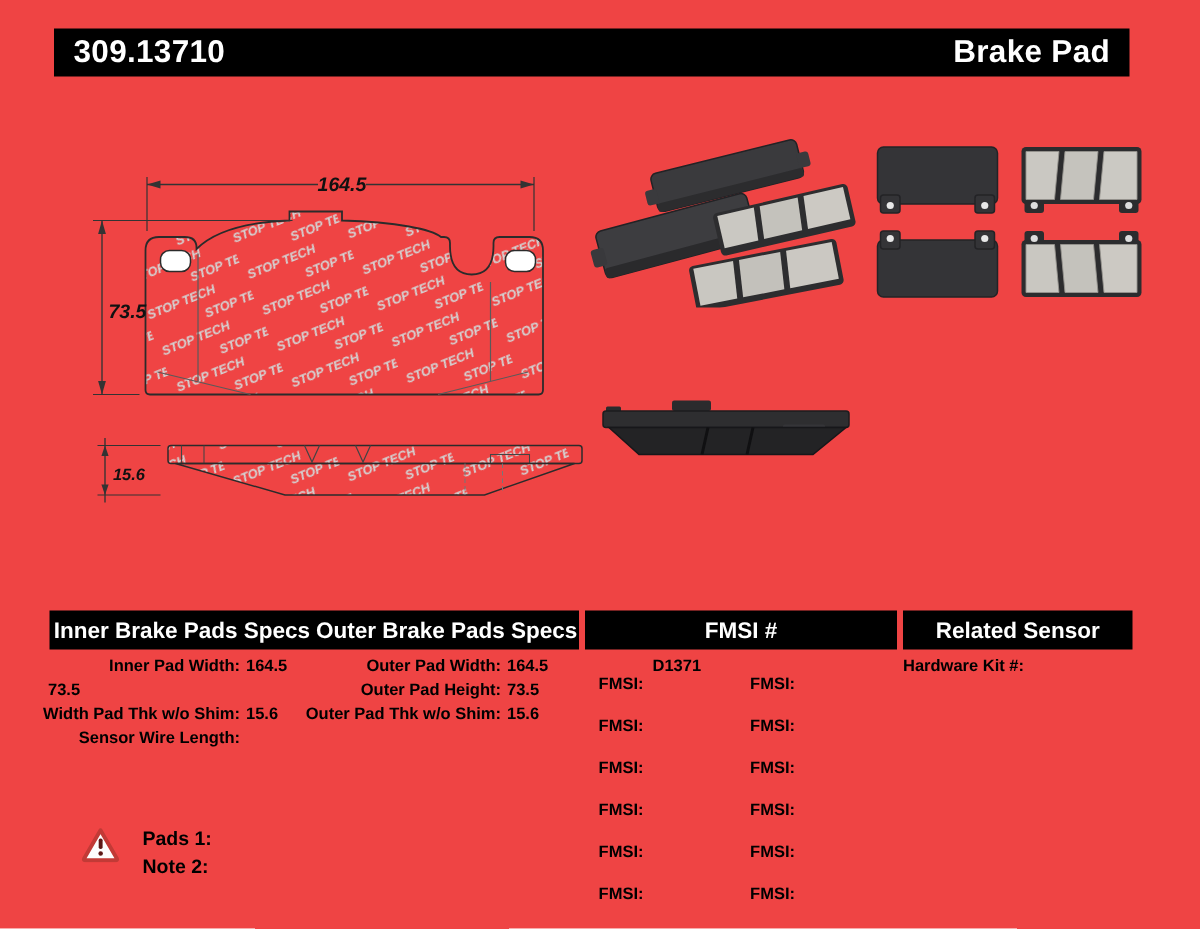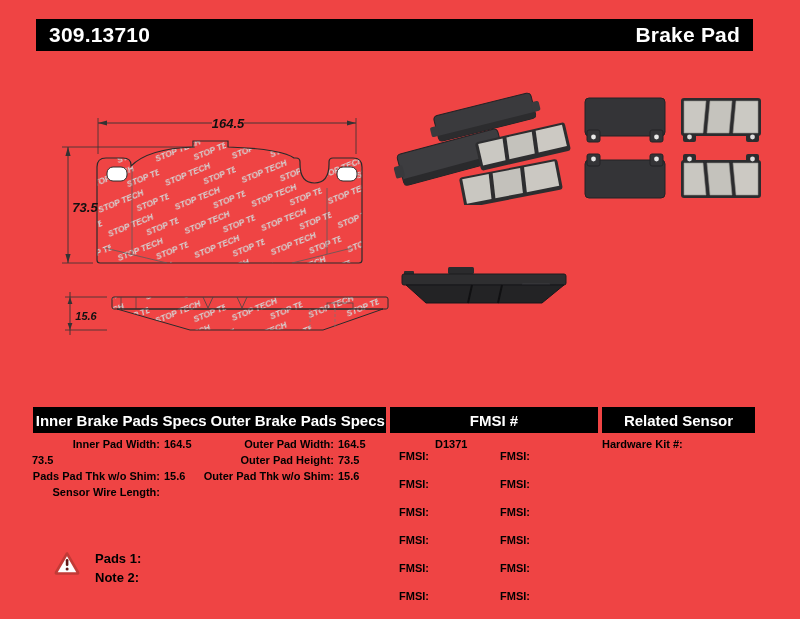--- a/index.html
+++ b/index.html
@@ -216,21 +216,21 @@
 
   <div class="specs" id="inner-specs">
     <div class="srow">
       <span class="lbl">Inner Pad Width:</span>
       <span class="val">164.5</span>
     </div>
     <div class="srow">
       <span class="val">73.5</span>
     </div>
     <div class="srow">
-      <span class="lbl">Pads Pad Thk w/o Shim:</span>
+      <span class="lbl">Width Pad Thk w/o Shim:</span>
       <span class="val">15.6</span>
     </div>
     <div class="srow">
       <span class="lbl">Sensor Wire Length:</span>
       <span class="val"></span>
     </div>
   </div>
 
   <div class="specs" id="outer-specs">
     <div class="srow">

